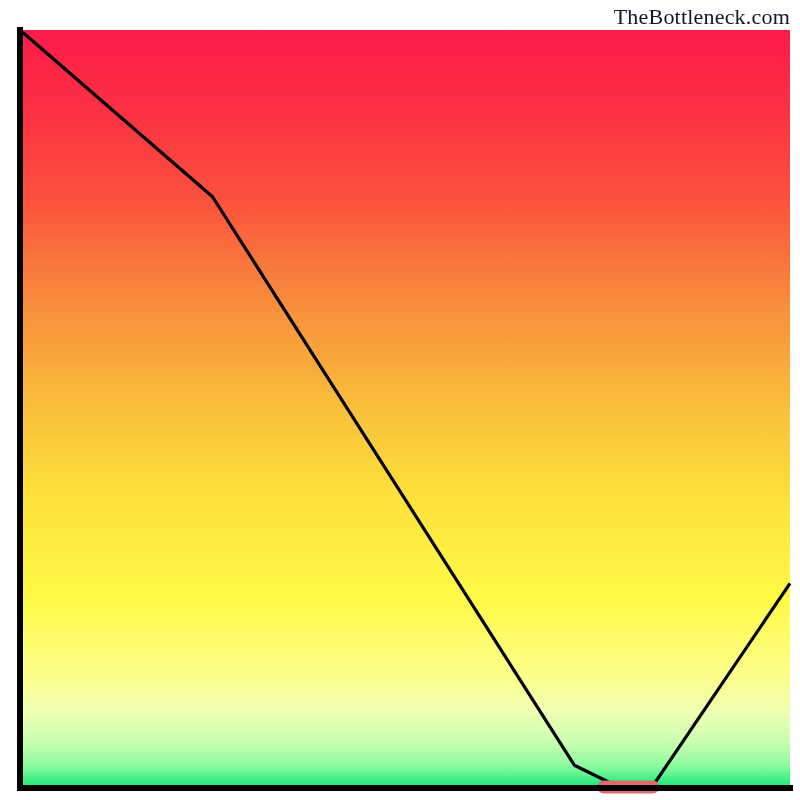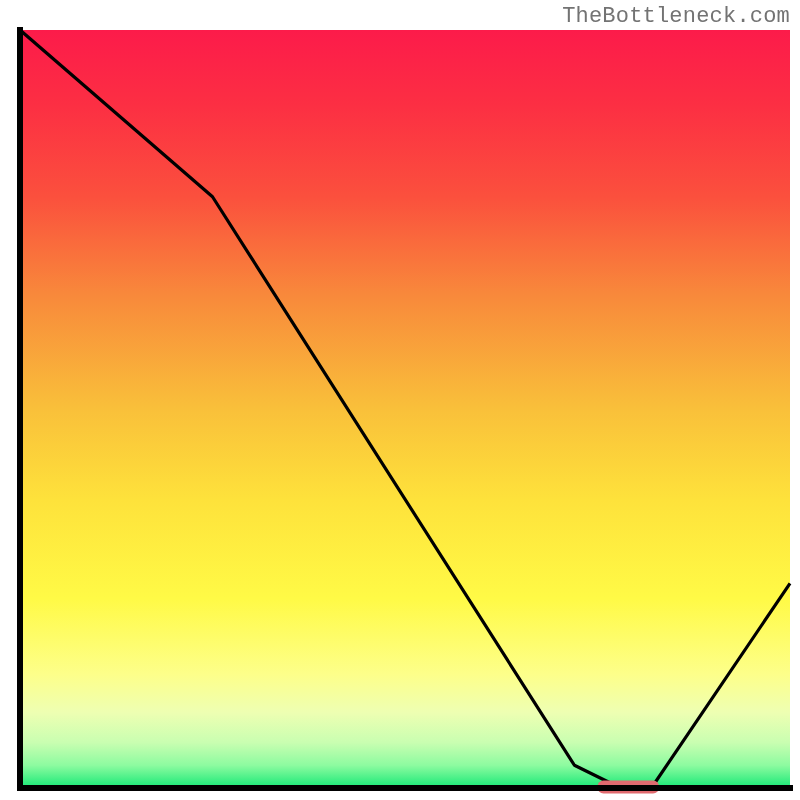--- a/index.html
+++ b/index.html
@@ -12,23 +12,23 @@
   }
   .container {
     position: relative;
     width: 800px;
     height: 800px;
   }
   .watermark {
     position: absolute;
     top: 4px;
     right: 10px;
-    font-family: Liberation Mono, monospace;
+    font-family: Liberation Serif, serif;
     font-size: 22px;
-    color: #737373;
+    color: #0f172a;
     font-weight: 500;
     letter-spacing: 0.2px;
     z-index: 20;
   }
   svg {
     display: block;
   }
 </style>
 </head>
 <body>

